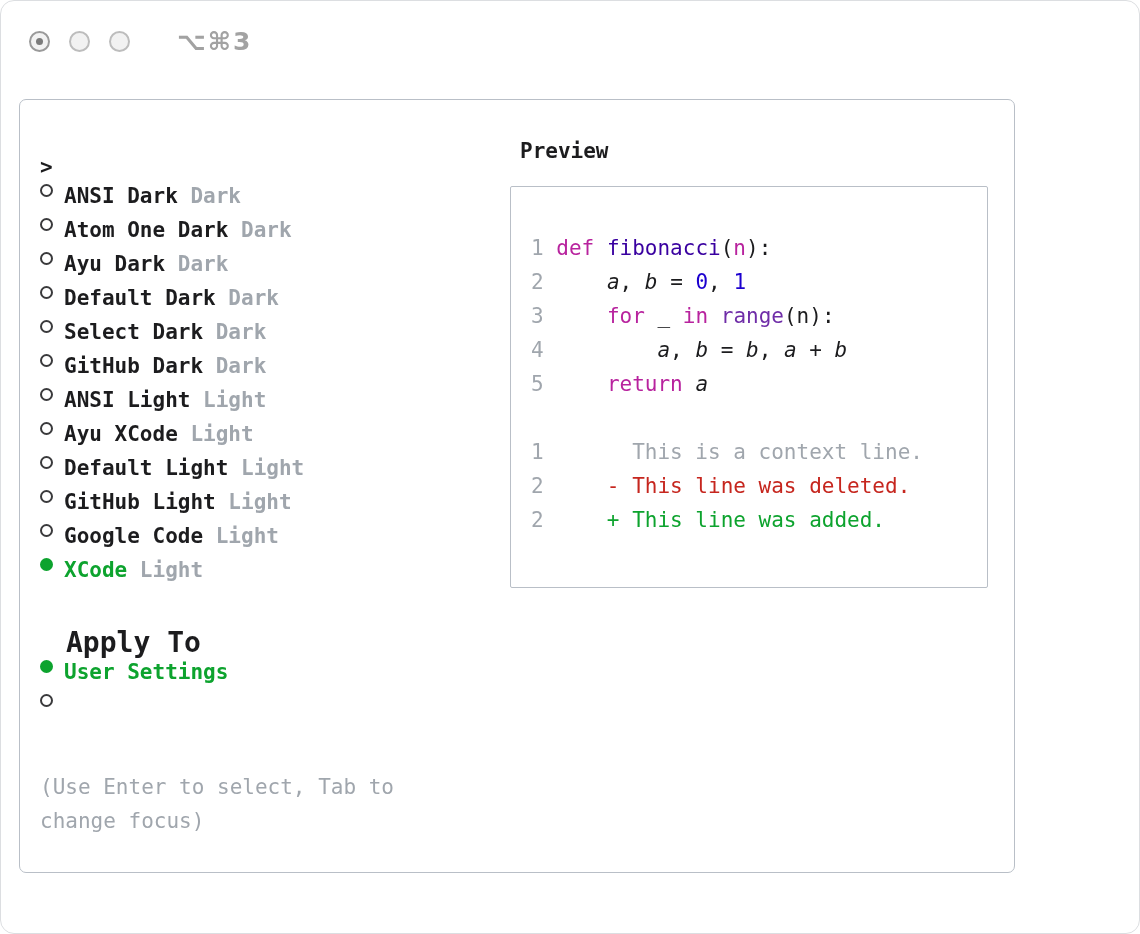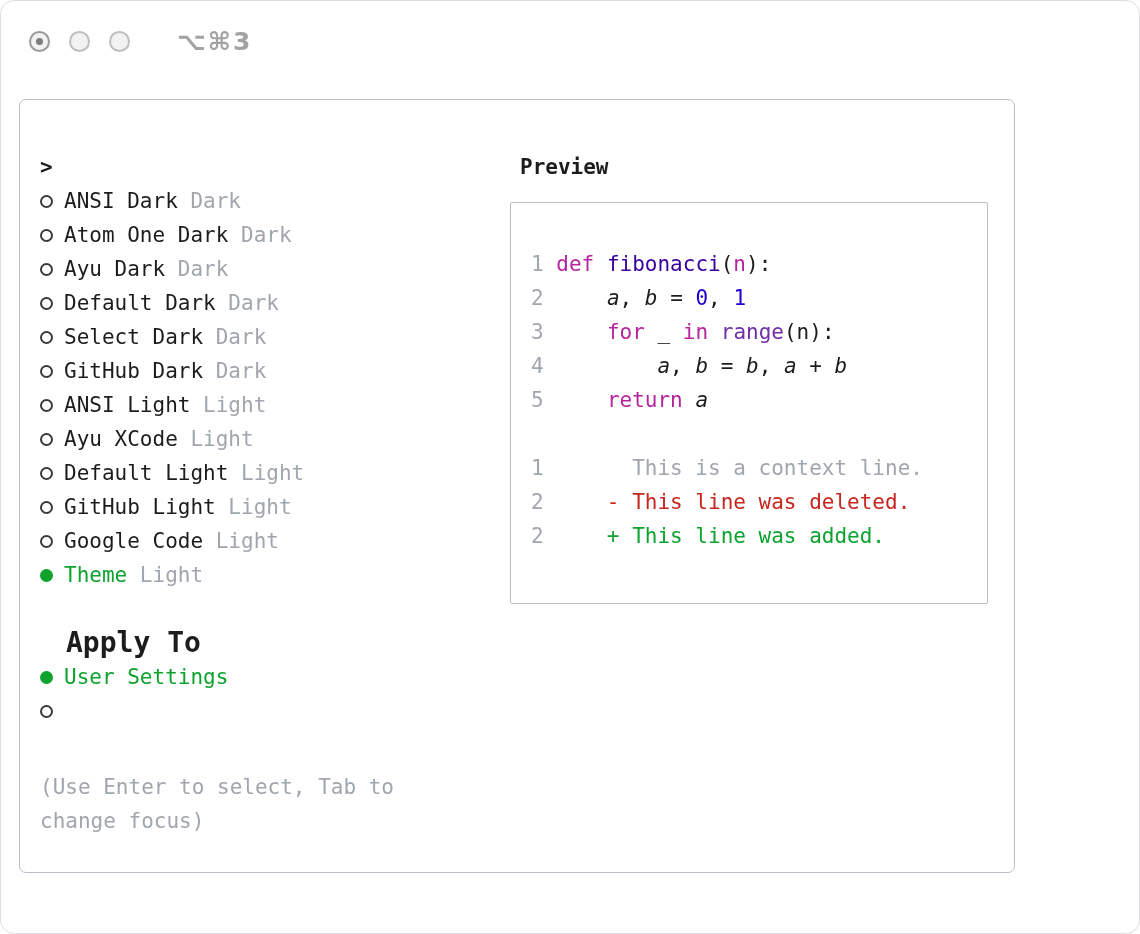--- a/index.html
+++ b/index.html
@@ -26,27 +26,27 @@
     margin-left:28px; font-family:"DejaVu Sans","Liberation Sans",sans-serif;
     font-size:25px; font-weight:600; color:var(--titlebar-gray,#a2a2a2); letter-spacing:2px;
   }
 
   
   .main-box {
     position:absolute; left:18px; top:98px; width:996px; height:774px;
     border:1px solid var(--border,#b9bfc7); border-radius:7px; background:#fff;
   }
   .left-col { position:absolute; left:20px; top:50px; width:440px; }
-  .right-col { position:absolute; left:490px; top:50px; }
+  .right-col { position:absolute; left:490px; top:34px; }
 
   .panel-title { display:flex; font-size:21px; font-weight:bold; color:var(--text,#1c1c1e); height:34px; line-height:34px; }
   .cursor { display:inline-block; width:26px; }
 
   .opt-list { list-style:none; }
-  .option-row { display:flex; align-items:center; height:34px; font-size:21px; color:var(--text,#1c1c1e); }
+  .option-row { display:flex; align-items:flex-start; height:34px; font-size:21px; color:var(--text,#1c1c1e);font-weight:bold; }
   .radio {
     width:13px; height:13px; border-radius:50%; border:2px solid #3a3a3c;
     display:inline-block; margin-right:11px; flex:0 0 auto;
   }
   .radio.on { border-color:var(--green,#0da32e); background:var(--green,#0da32e); }
   .option-row.selected .opt-name { color:var(--green,#0da32e); }
   .opt-variant { color:var(--gray,#a0a6ad); margin-left:1ch; }
 
   .apply-title { margin-top:34px; padding-left:26px; font-size:28px; font-weight:bold; height:34px; line-height:34px; color:var(--text,#1c1c1e); }
 
@@ -143,21 +143,21 @@
             <span class="opt-name">GitHub Light</span>
             <span class="opt-variant">Light</span>
           </li>
           <li class="option-row">
             <span class="radio"></span>
             <span class="opt-name">Google Code</span>
             <span class="opt-variant">Light</span>
           </li>
           <li class="option-row selected">
             <span class="radio on"></span>
-            <span class="opt-name">Theme</span>
+            <span class="opt-name">XCode</span>
             <span class="opt-variant">Light</span>
           </li>
         </ul>
 
       <div class="apply-title">Apply To</div>
 
       <ul class="opt-list" id="apply-list">
           <li class="option-row selected">
             <span class="radio on"></span>
             <span class="opt-name">User Settings</span>

